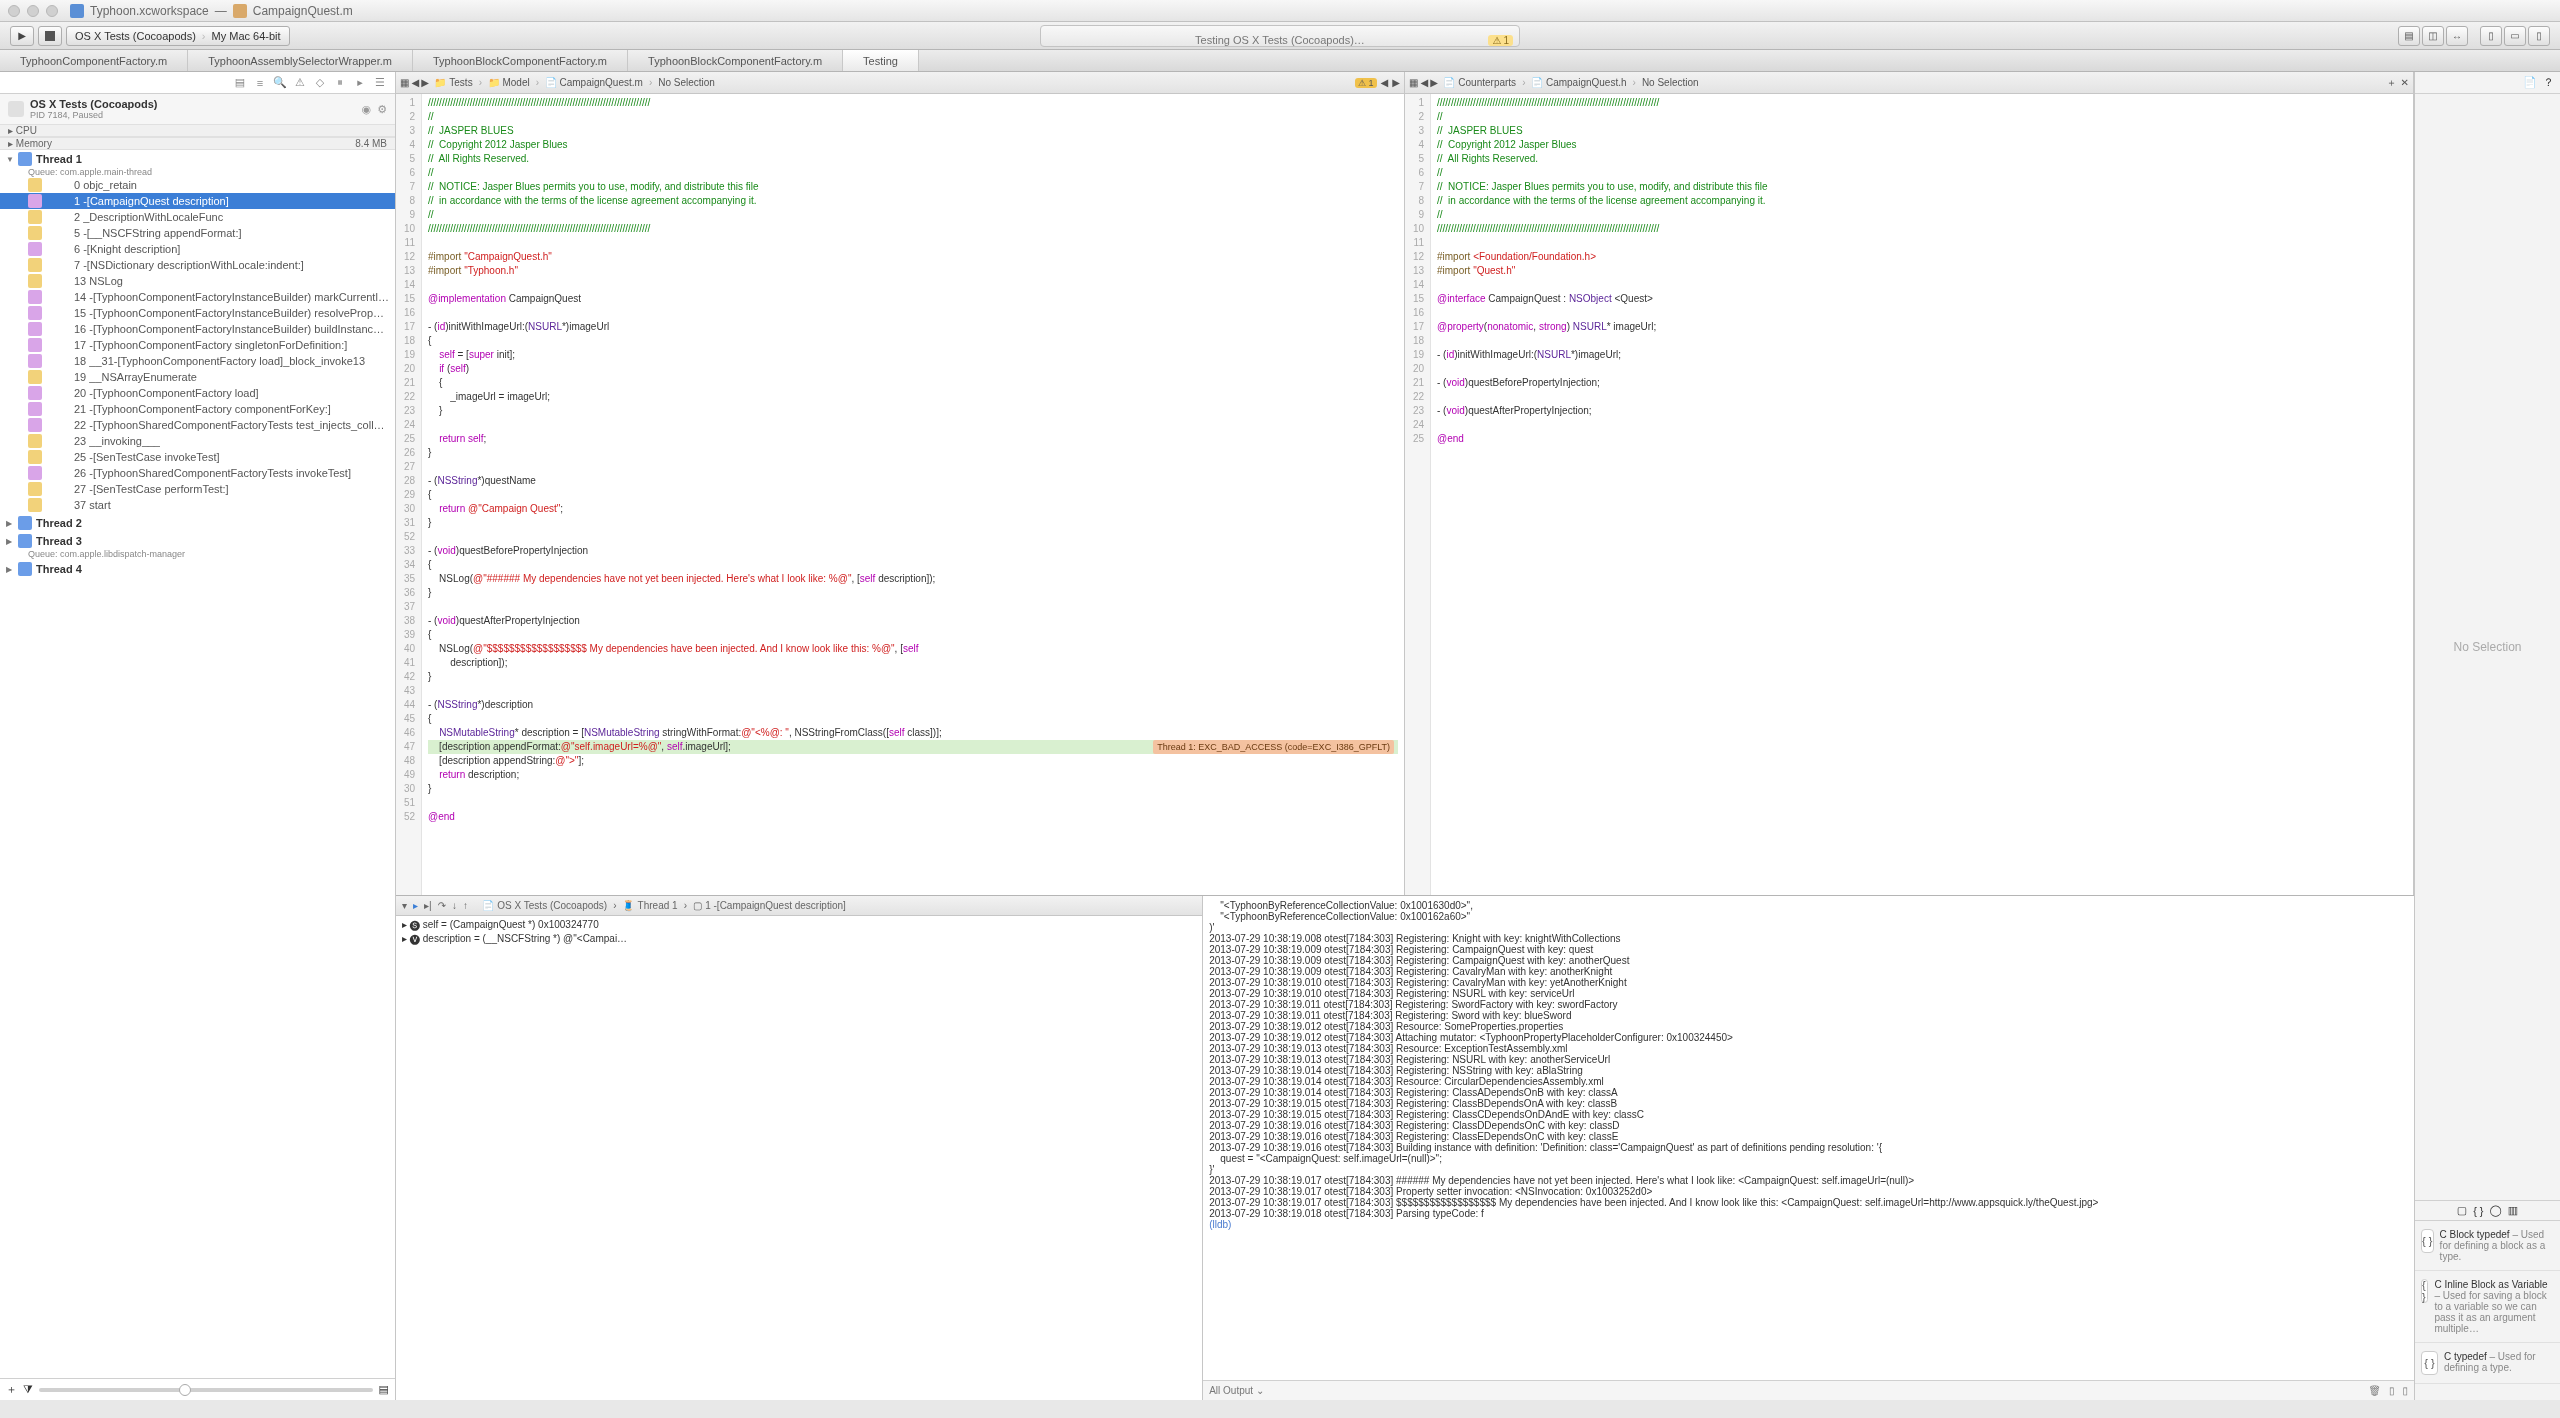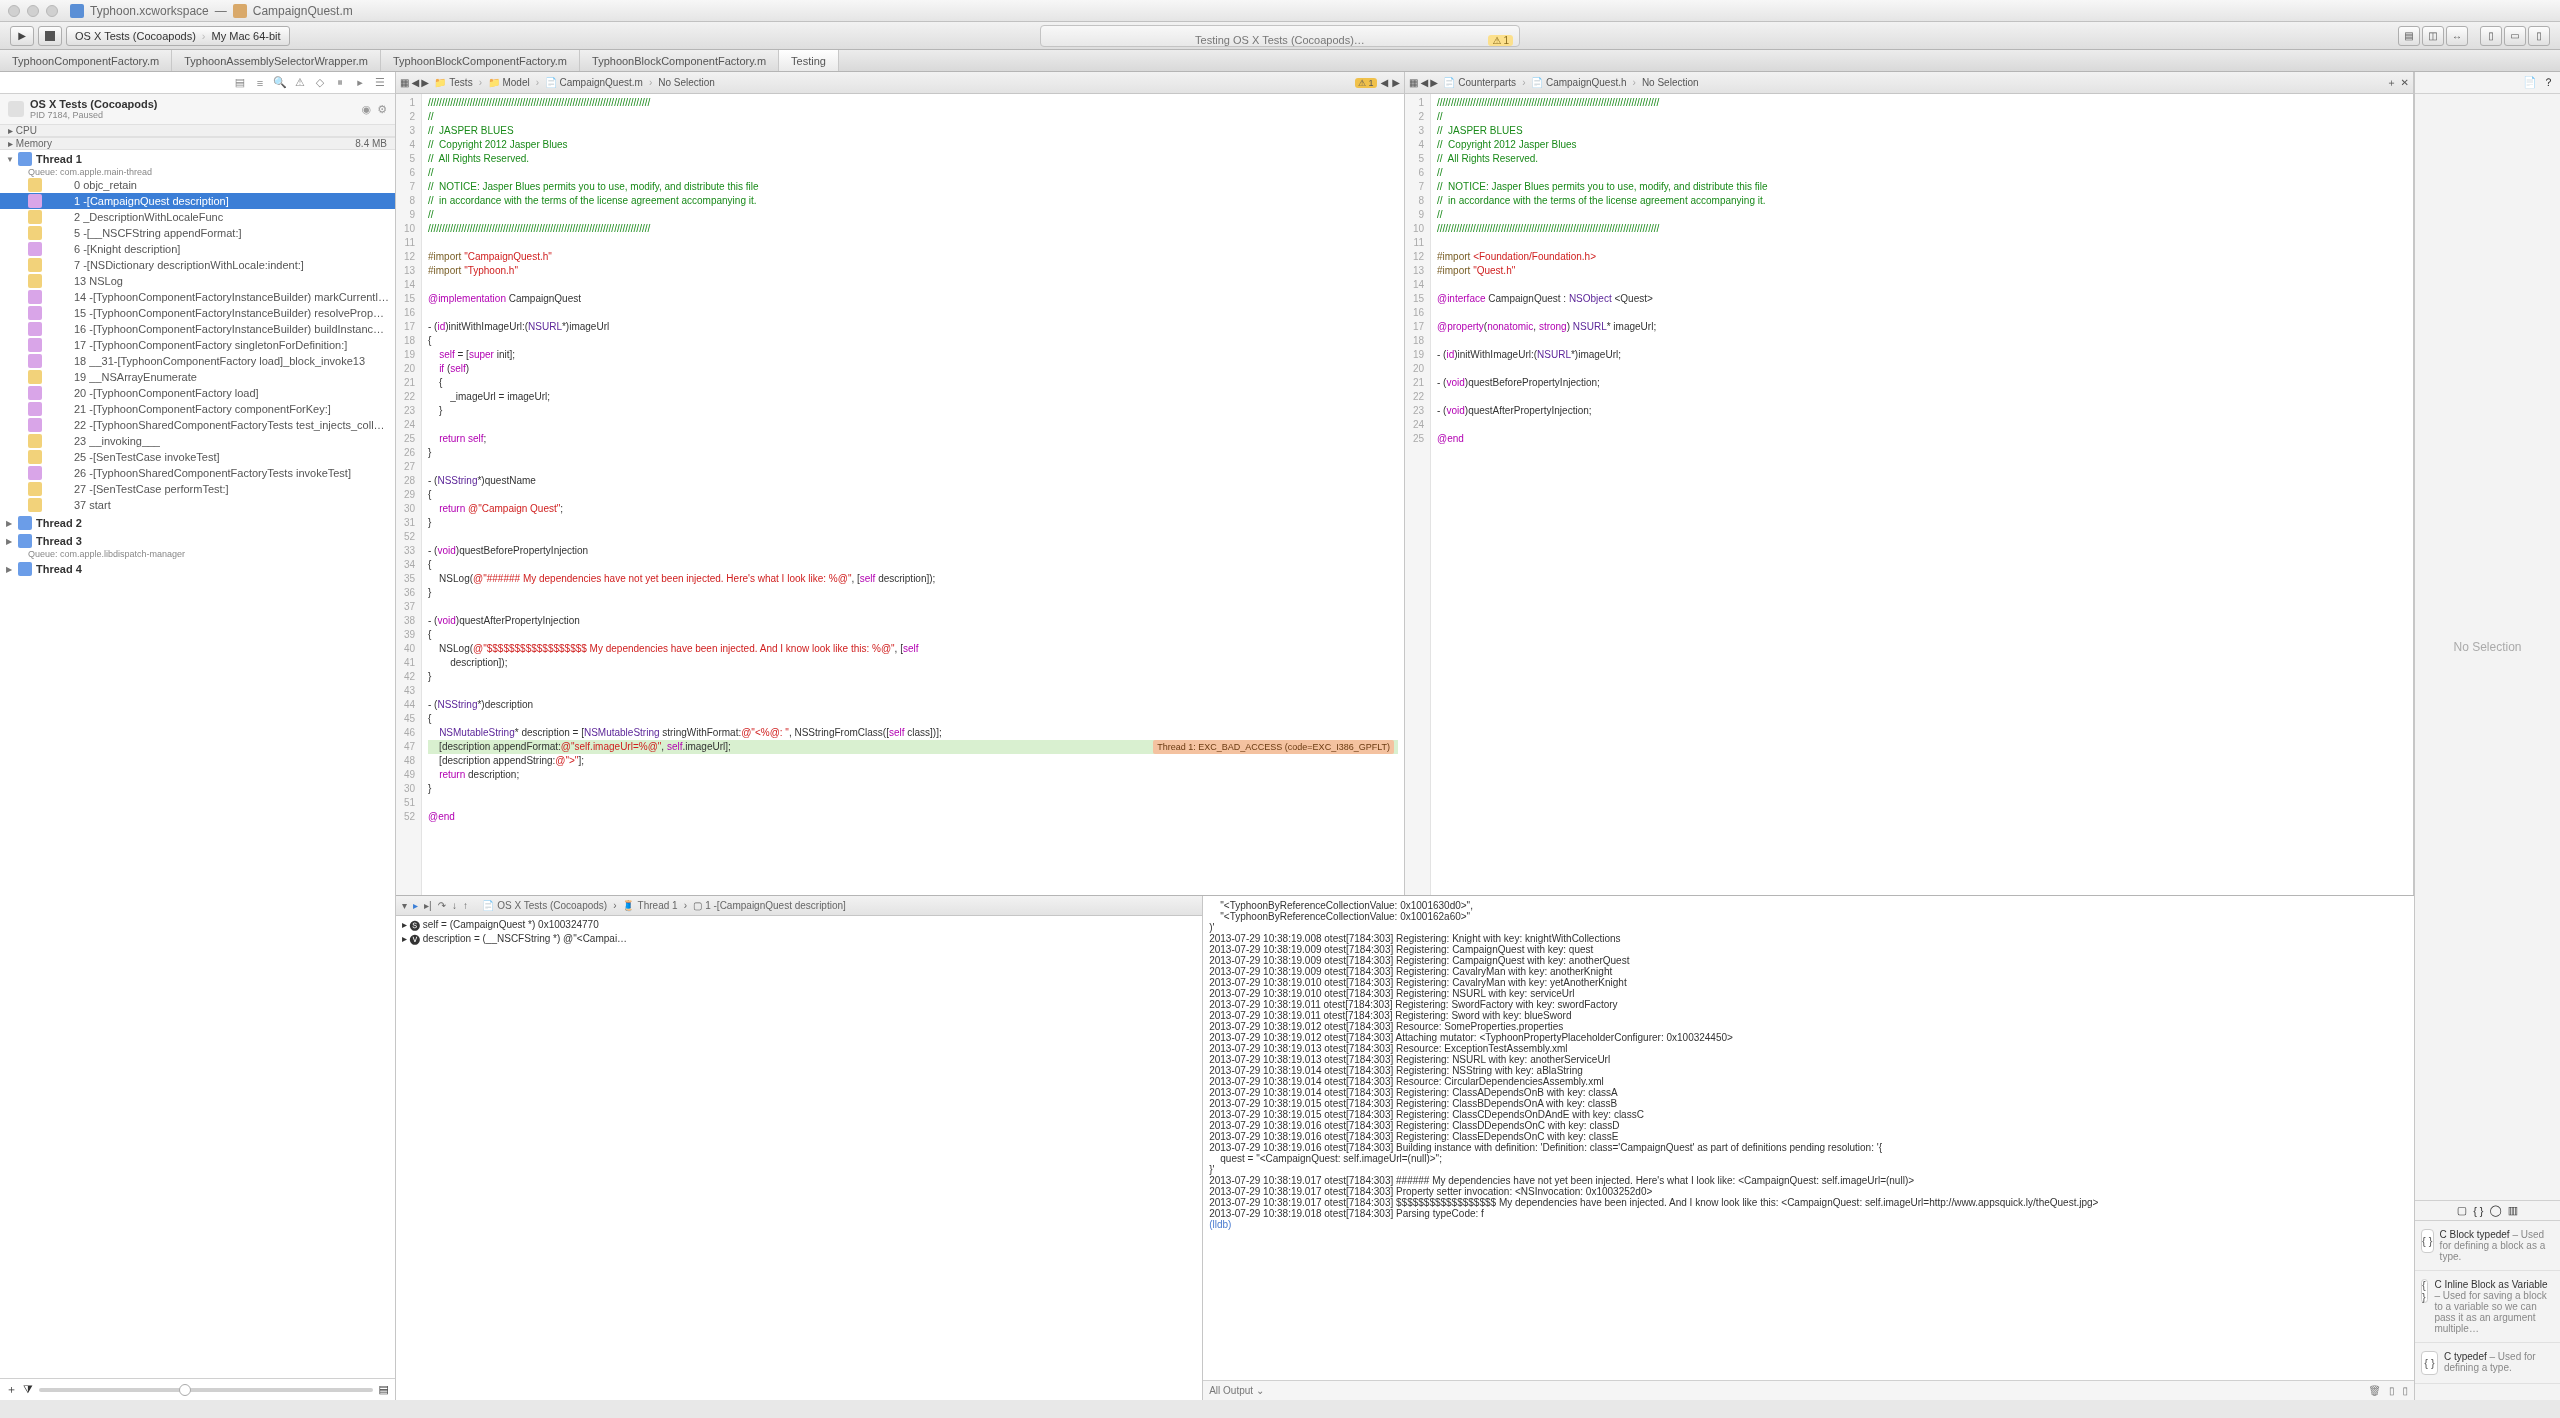--- a/index.html
+++ b/index.html
@@ -20,21 +20,21 @@
 .stop { width:10px; height:10px; background:#555; }
 .scheme { height:20px; padding:0 8px; background:linear-gradient(#fdfdfd,#e0e0e0); border:1px solid #aeaeae; border-radius:3px; display:flex; align-items:center; font-size:11px; gap:6px; }
 .scheme .sep { color:#bbb; }
 .activity { position:absolute; left:50%; transform:translateX(-50%); width:480px; height:22px; background:linear-gradient(#f8f8f8,#e8e8e8); border:1px solid #c3c3c3; border-radius:4px; display:flex; align-items:flex-end; justify-content:center; font-size:11px; color:#777; }
 .warn-badge { position:absolute; right:6px; background:#fce08c; border-radius:3px; padding:0 4px; font-size:10px; color:#8a6d1e; display:flex; align-items:center; gap:2px; }
 .tb-right { margin-left:auto; display:flex; gap:2px; }
 .tb-right .tb-btn { width:22px; }
 
 
 .tabs { height:22px; background:linear-gradient(#ececec,#d9d9d9); border-bottom:1px solid #b5b5b5; display:flex; }
-.tab { padding:0 12px; display:flex; align-items:center; font-size:11px; color:#555; border-right:1px solid #c8c8c8; background:linear-gradient(#f0f0f0,#dcdcdc); }
+.tab { padding:0 20px; display:flex; align-items:center; font-size:11px; color:#555; border-right:1px solid #c8c8c8; background:linear-gradient(#f0f0f0,#dcdcdc); }
 .tab.active { background:linear-gradient(#fff,#eaeaea); }
 
 
 .main { display:flex; height:calc(100% - 90px); }
 
 
 .navigator { width:396px; background:#fff; border-right:1px solid #c6c6c6; display:flex; flex-direction:column; }
 .nav-icons { height:22px; border-bottom:1px solid #d0d0d0; display:flex; align-items:center; justify-content:flex-end; gap:6px; padding:0 8px; }
 .nav-icons span { width:14px; height:14px; display:flex; align-items:center; justify-content:center; color:#888; font-size:11px; }
 .nav-header { padding:4px 8px; background:#f6f6f6; display:flex; align-items:center; gap:6px; }

